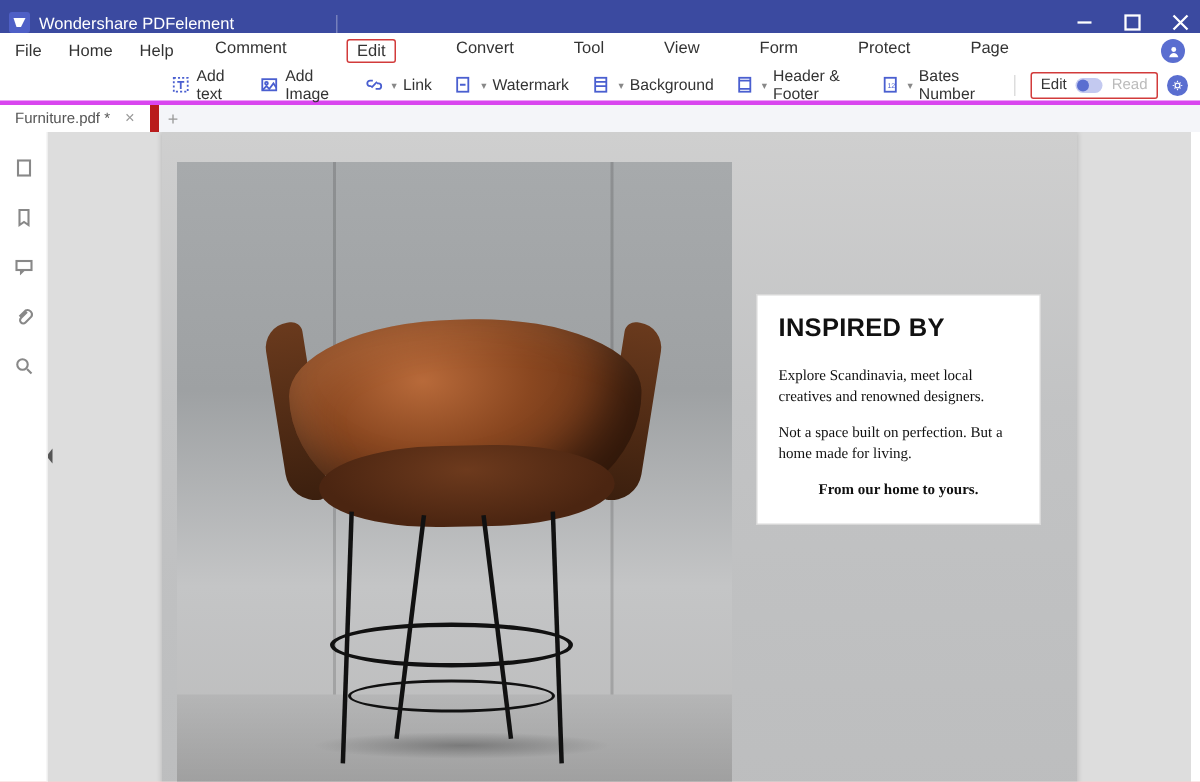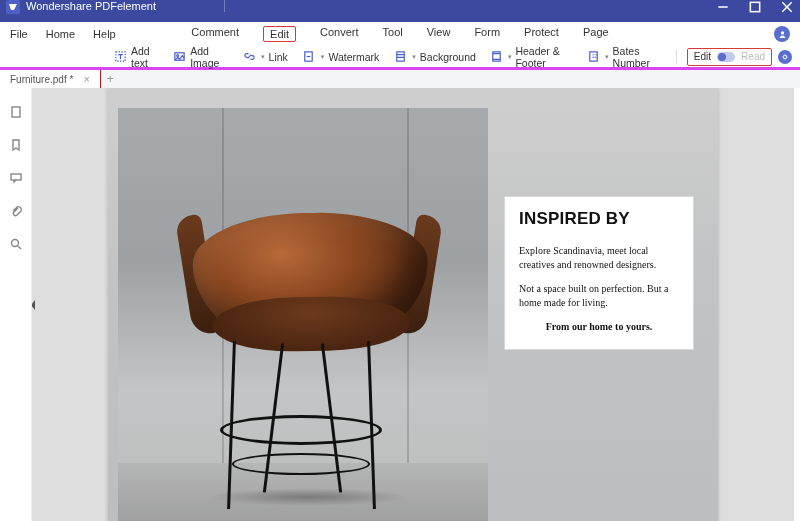--- a/index.html
+++ b/index.html
@@ -4,52 +4,52 @@
 <style>
   * { margin:0; padding:0; box-sizing:border-box; }
   html,body { width:800px; height:521px; font-family:"Segoe UI",Arial,sans-serif; overflow:hidden; background:#fff; }
   :root{
     --titlebar:#3B4AA0;
     --text:#222;
     --muted:#888;
     --workspace:#ddd;
   }
   
-  .titlebar{height:22px;background:var(--titlebar);display:flex;align-items:flex-start;color:#fff;font-size:11px;padding:0 6px;}
+  .titlebar{height:22px;background:var(--titlebar);display:flex;align-items:flex-end;color:#fff;font-size:11px;padding:0 6px;}
   .titlebar .logo{width:14px;height:14px;background:#4E5FC6;border-radius:2px;display:flex;align-items:center;justify-content:center;margin-right:6px;}
   .titlebar .logo svg{width:10px;height:10px;}
   .titlebar .qa{display:flex;gap:10px;margin-left:12px;align-items:center;}
   .titlebar .qa span{display:flex;align-items:center;}
   .titlebar .sep{width:1px;height:12px;background:rgba(255,255,255,0.3);margin:0 6px;}
   .titlebar .wincontrols{margin-left:auto;display:flex;gap:18px;align-items:center;}
   .titlebar .wincontrols span{width:14px;height:14px;display:flex;align-items:center;justify-content:center;}
   .titlebar svg{fill:none;stroke:#fff;stroke-width:1.3;}
   
   .menubar{height:22px;background:#fff;display:flex;align-items:center;font-size:11px;color:#333;padding:12px 10px;gap:18px;position:relative;}
   .menubar .left{display:flex;gap:18px;}
   .menubar .center{position:absolute;left:0;right:0;display:flex;justify-content:center;gap:24px;pointer-events:none;}
-  .menubar .center span{pointer-events:auto;}
+  .menubar .center span{pointer-events:auto;margin-left:16px;}
   .menubar .avatar{width:16px;height:16px;border-radius:50%;background:#5A6ED0;color:#fff;font-size:9px;display:flex;align-items:center;justify-content:center;margin-left:auto;}
   .highlight-box{border:1.5px solid #d23b3b;border-radius:2px;padding:0 6px;height:16px;display:inline-flex;align-items:center;}
   
   .toolbar{height:24px;background:#fff;border-bottom:3px solid #d946ef;display:flex;align-items:center;font-size:10.5px;color:#333;padding-left:110px;gap:6px;}
   .tb-btn{display:flex;align-items:center;gap:4px;padding:0 4px;height:20px;}
   .tb-icon{width:14px;height:14px;display:flex;align-items:center;justify-content:center;}
   .tb-icon svg{width:13px;height:13px;stroke:#4a5fd0;fill:none;stroke-width:1.3;}
   .tb-drop{color:#888;font-size:7px;margin-left:1px;}
   .toolbar .divider{width:1px;height:14px;background:#ddd;margin:0 4px;}
   .toolbar-right{display:flex;align-items:center;margin-left:auto;margin-right:8px;gap:6px;}
   .mode-box{border:1.5px solid #d23b3b;border-radius:2px;padding:0 6px;height:18px;display:flex;align-items:center;gap:6px;font-size:10px;}
   .toggle{width:18px;height:10px;border-radius:6px;background:#c3c9f0;position:relative;}
   .toggle::after{content:"";position:absolute;width:8px;height:8px;border-radius:50%;background:#5A6ED0;left:1px;top:1px;}
   .gear-circ{width:14px;height:14px;border-radius:50%;background:#5A6ED0;display:flex;align-items:center;justify-content:center;}
   .gear-circ svg{width:8px;height:8px;stroke:#fff;fill:none;}
   
   .tabbar{height:18px;background:#f4f5f9;display:flex;align-items:center;font-size:10px;color:#555;}
-  .tab{padding:0 10px;height:100%;display:flex;align-items:center;gap:10px;background:#fff;border-right:1px solid #b91c1c;}
+  .tab{padding:0 10px;height:100%;display:flex;align-items:center;gap:10px;background:#fff;border-right:6px solid #b91c1c;}
   .tab .close{color:#999;font-size:11px;}
   .tabbar .add{padding:0 6px;color:#999;font-size:12px;}
   
   .workspace{height:435px;display:flex;background:#fca5a5;}
   .leftbar{width:32px;background:#fff;border-right:1px solid #eee;display:flex;flex-direction:column;align-items:center;gap:18px;padding-top:16px;}
   .leftbar span{width:15px;height:15px;display:flex;align-items:center;justify-content:center;}
   .leftbar svg{width:14px;height:14px;stroke:#888;fill:none;stroke-width:1.4;}
   .canvas{flex:1;background:var(--workspace);display:flex;justify-content:center;position:relative;overflow:hidden;}
   .rightgutter{width:6px;background:#fff;}
   .page{width:610px;height:460px;margin-top:0;background:linear-gradient(180deg,#cfcfcf 0%,#c2c3c4 40%,#bcbdbe 100%);position:relative;box-shadow:0 0 4px rgba(0,0,0,0.2);}

